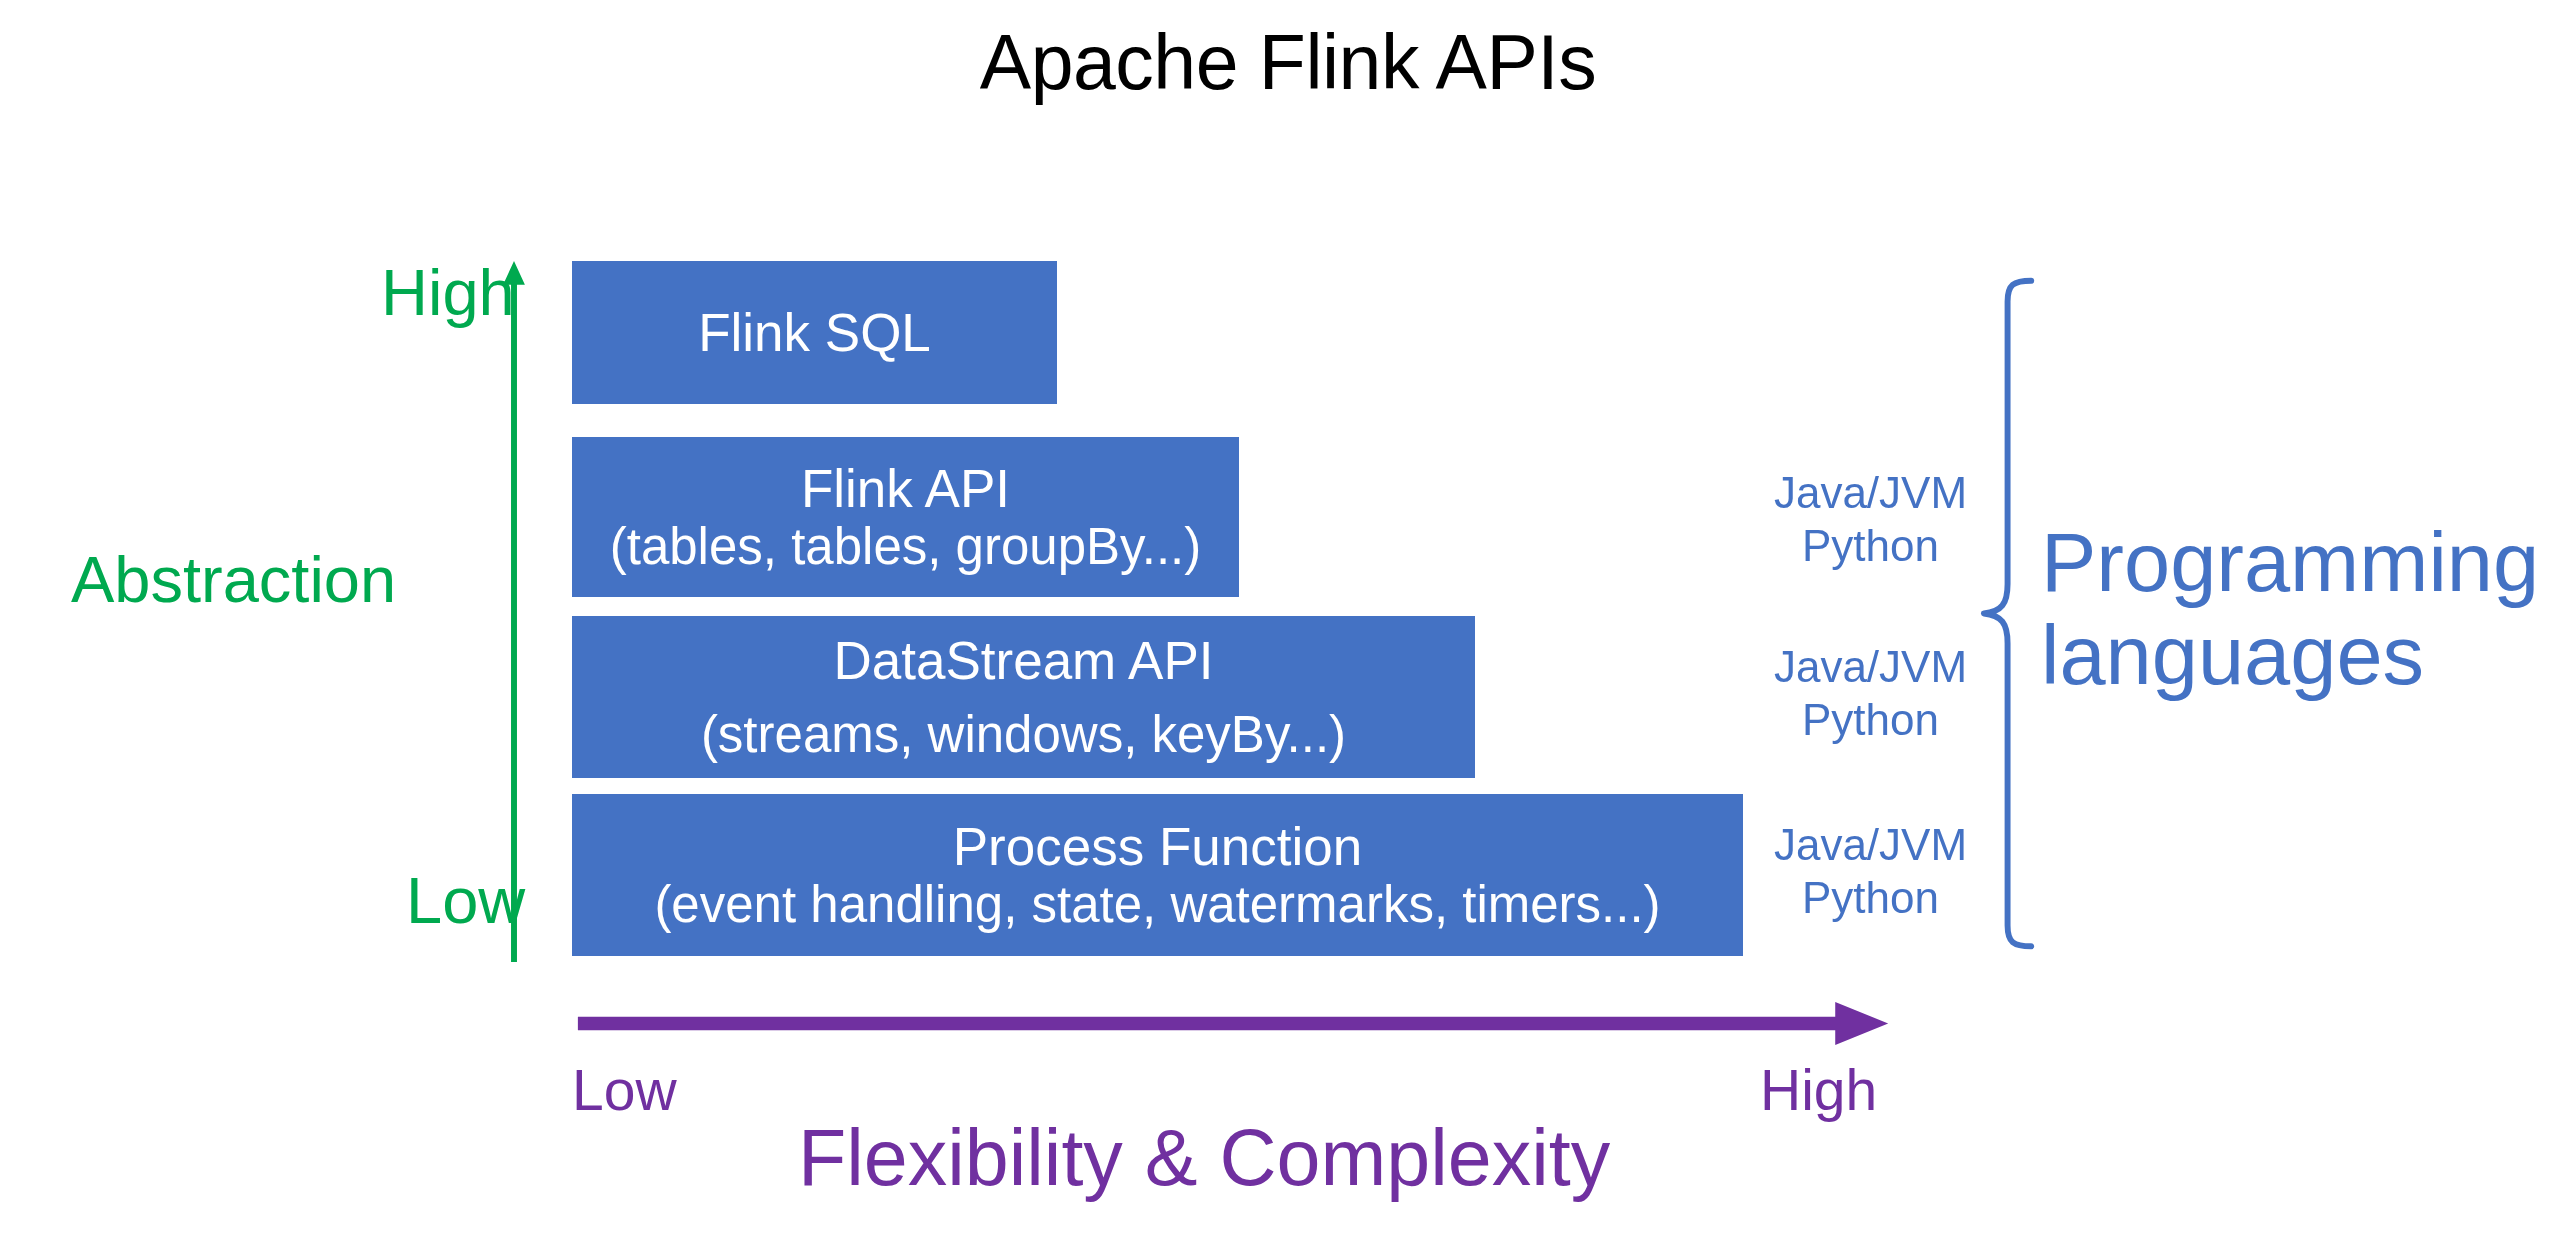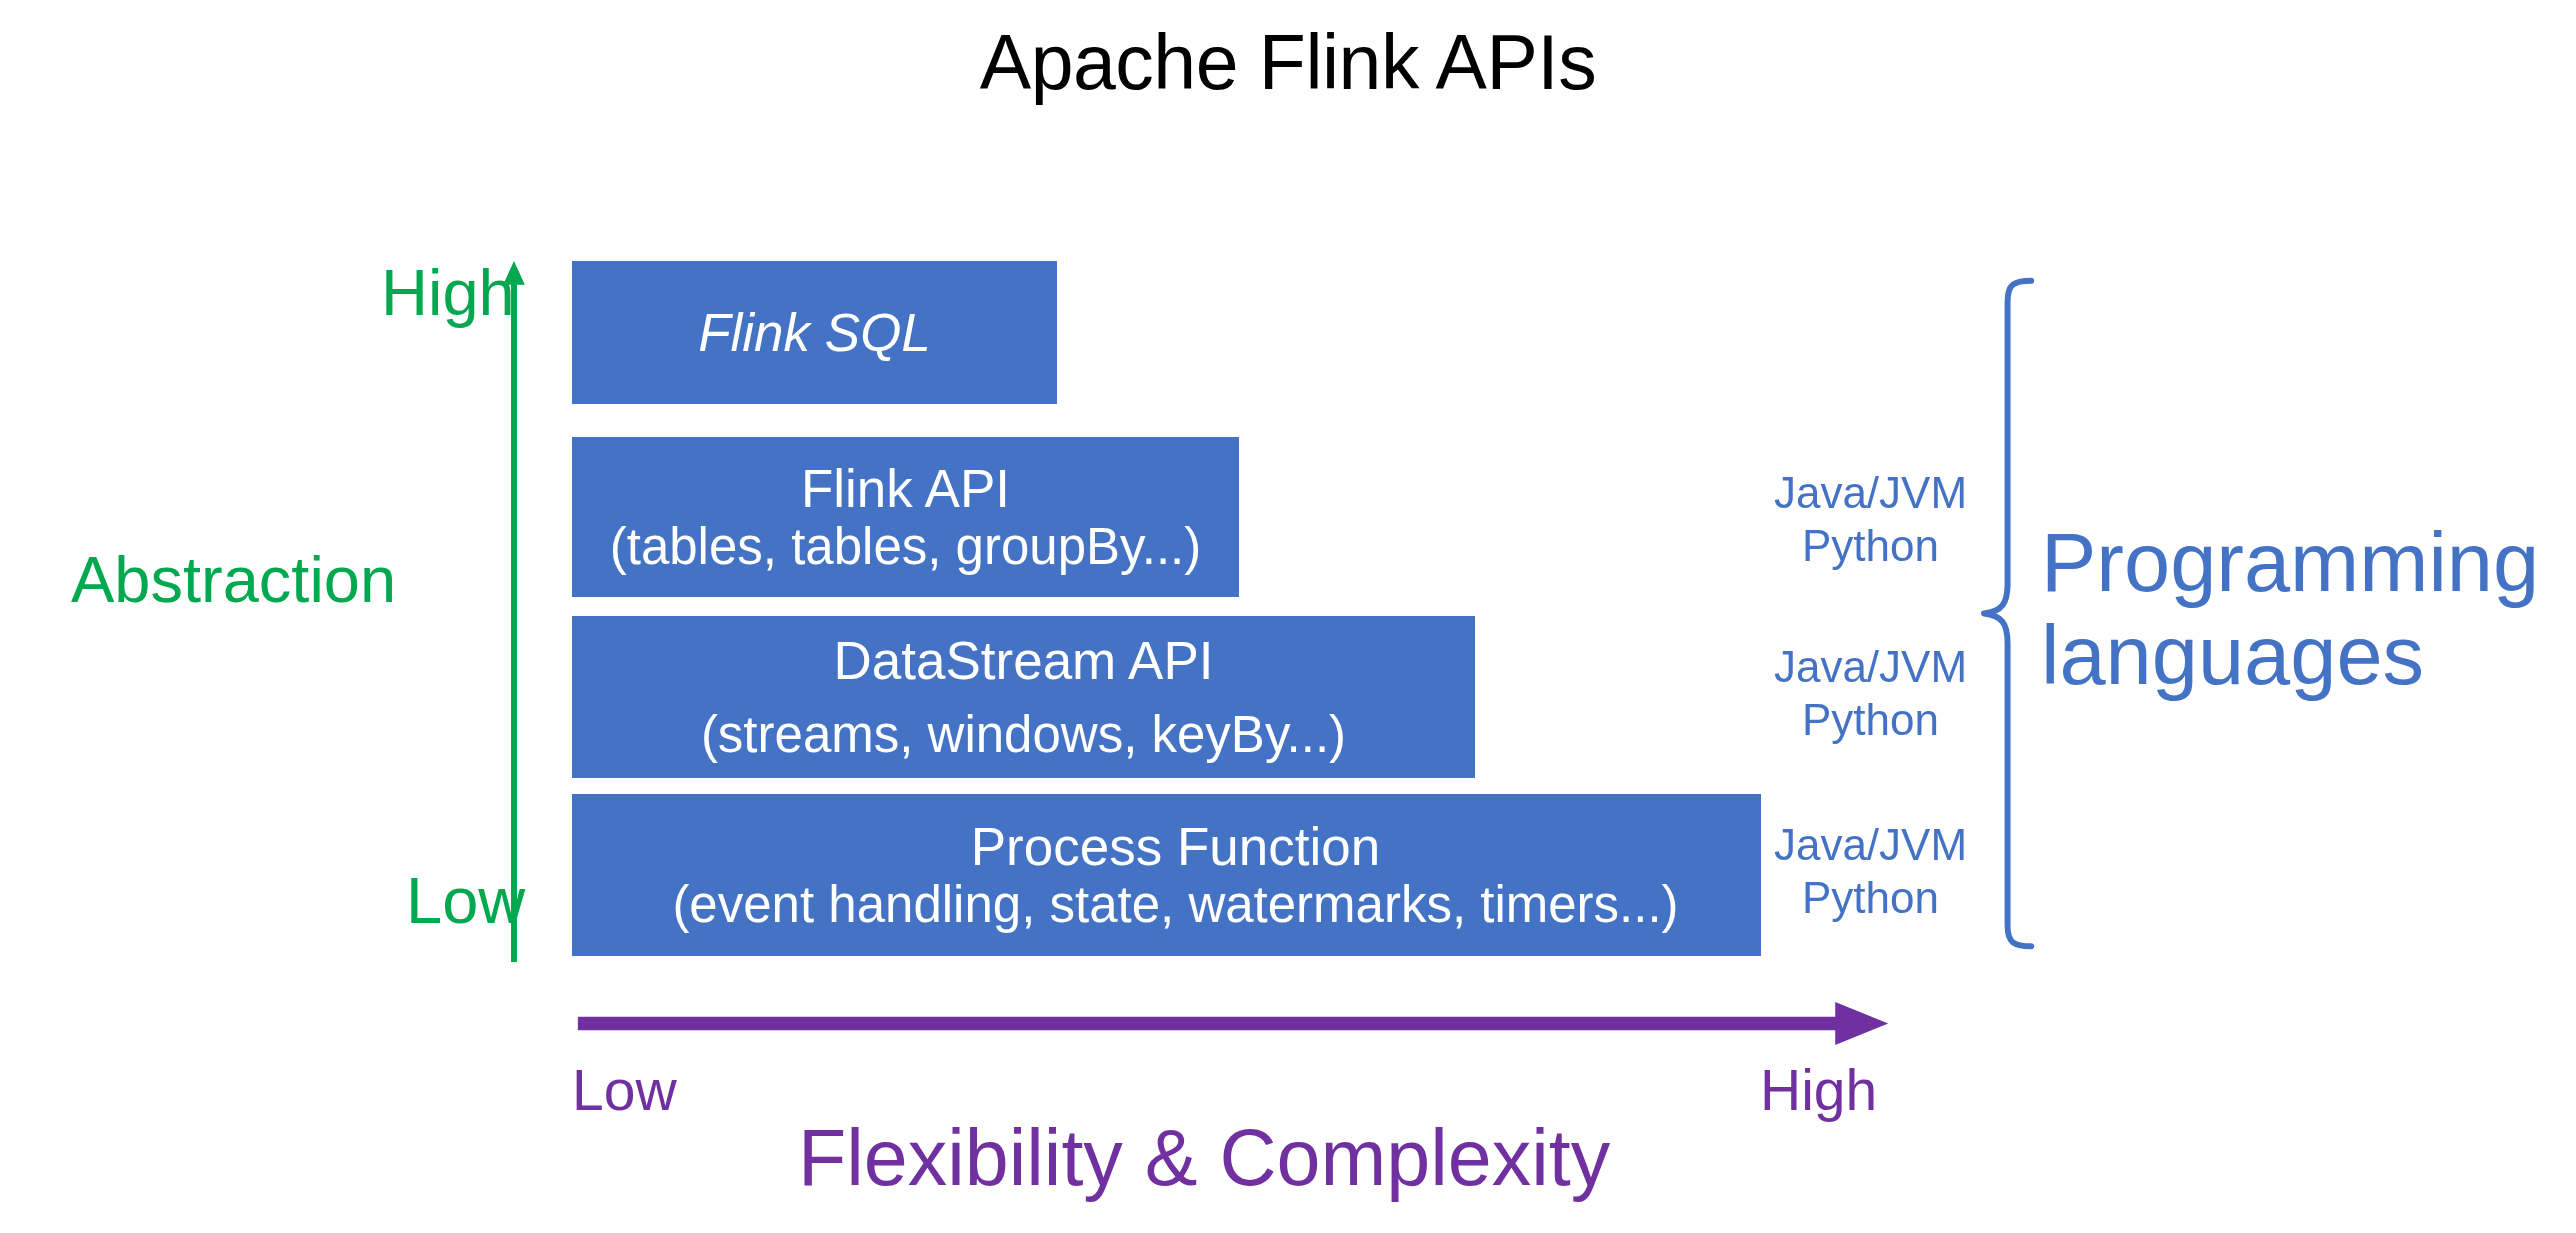--- a/index.html
+++ b/index.html
@@ -73,24 +73,24 @@
     line-height: 1.12;
   }
   .bar .bar-title {
     font-size: 53px;
     white-space: nowrap;
   }
   .bar .bar-sub {
     font-size: 51px;
     white-space: nowrap;
   }
-  .bar-1 { left: 572px; top: 261px; width: 485px; height: 143px; font-style: italic; }
+  .bar-1 { left: 572px; top: 261px; width: 485px; height: 143px; }
   .bar-2 { left: 572px; top: 437px; width: 667px; height: 160px; }
   .bar-3 { left: 572px; top: 616px; width: 903px; height: 162px; gap: 16px; }
-  .bar-4 { left: 572px; top: 794px; width: 1171px; height: 162px; padding-left: 18px; }
+  .bar-4 { left: 572px; top: 794px; width: 1171px; height: 162px; }
 
   
   .sql-note {
     position: absolute;
     left: 1126px;
     top: 299px;
     color: #4472C4;
     white-space: nowrap;
   }
   .sql-note .big { font-size: 51px; }

